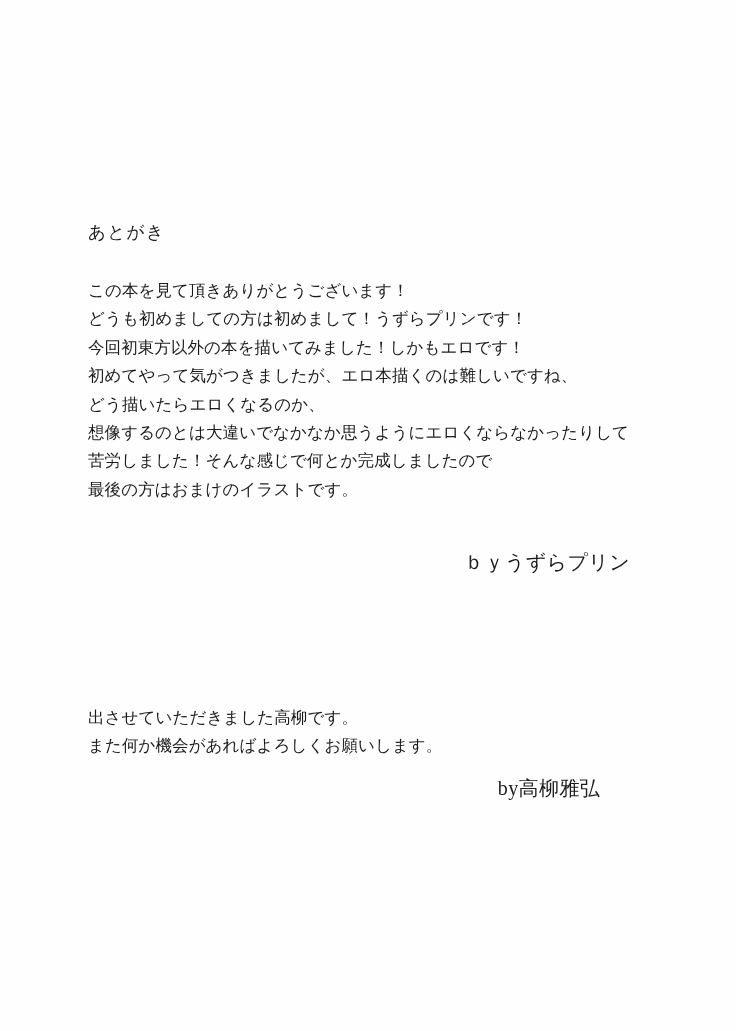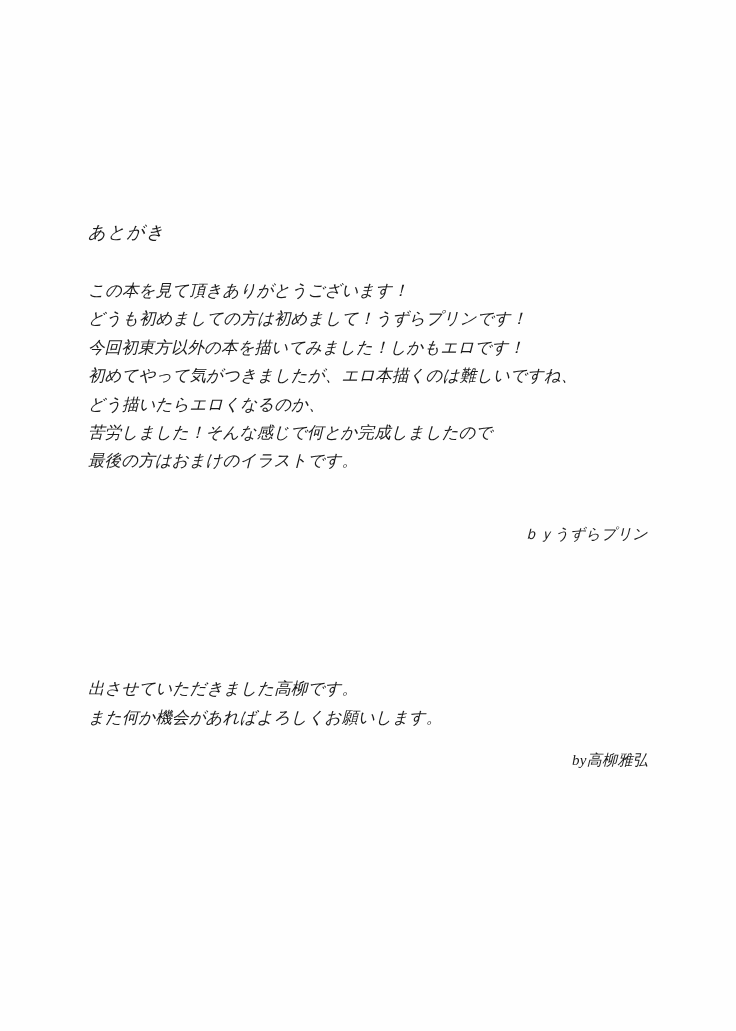--- a/index.html
+++ b/index.html
@@ -11,21 +11,20 @@
   body {
     font-family: "Liberation Serif", "DejaVu Serif", serif;
     color: #1b1b1b;
   }
   .page {
     position: relative;
     width: 736px;
     height: 1031px;
     background: #fefefe;
     overflow: hidden;
-    font-style: italic;
   }
   .content {
     position: absolute;
     left: 88px;
     top: 222px;
     width: 560px;
   }
   .heading {
     font-size: 17.5px;
     letter-spacing: 0.08em;
@@ -36,24 +35,24 @@
   .block {
     margin: 0;
   }
   .line {
     font-size: 16.5px;
     line-height: 28.4px;
     letter-spacing: 0.005em;
     white-space: pre;
   }
   .signature {
-    font-size: 15px;
+    font-size: 20px;
     line-height: 28.4px;
     letter-spacing: 0.02em;
-    text-align: right;
+    text-align: center;
     white-space: pre;
   }
   .sig-1 {
     margin-top: 44px;
     padding-left: 358px;
   }
   .block-2 {
     margin-top: 127px;
   }
   .sig-2 {
@@ -68,20 +67,21 @@
   <div class="content">
 
     <h1 class="heading">あとがき</h1>
 
     <div class="block">
       <div class="line">この本を見て頂きありがとうございます！</div>
       <div class="line">どうも初めましての方は初めまして！うずらプリンです！</div>
       <div class="line">今回初東方以外の本を描いてみました！しかもエロです！</div>
       <div class="line">初めてやって気がつきましたが、エロ本描くのは難しいですね、</div>
       <div class="line">どう描いたらエロくなるのか、</div>
+      <div class="line">想像するのとは大違いでなかなか思うようにエロくならなかったりして</div>
       <div class="line">苦労しました！そんな感じで何とか完成しましたので</div>
       <div class="line">最後の方はおまけのイラストです。</div>
       <div class="signature sig-1">ｂｙうずらプリン</div>
     </div>
 
     <div class="block block-2">
       <div class="line">出させていただきました高柳です。</div>
       <div class="line">また何か機会があればよろしくお願いします。</div>
       <div class="signature sig-2">by高柳雅弘</div>
     </div>

